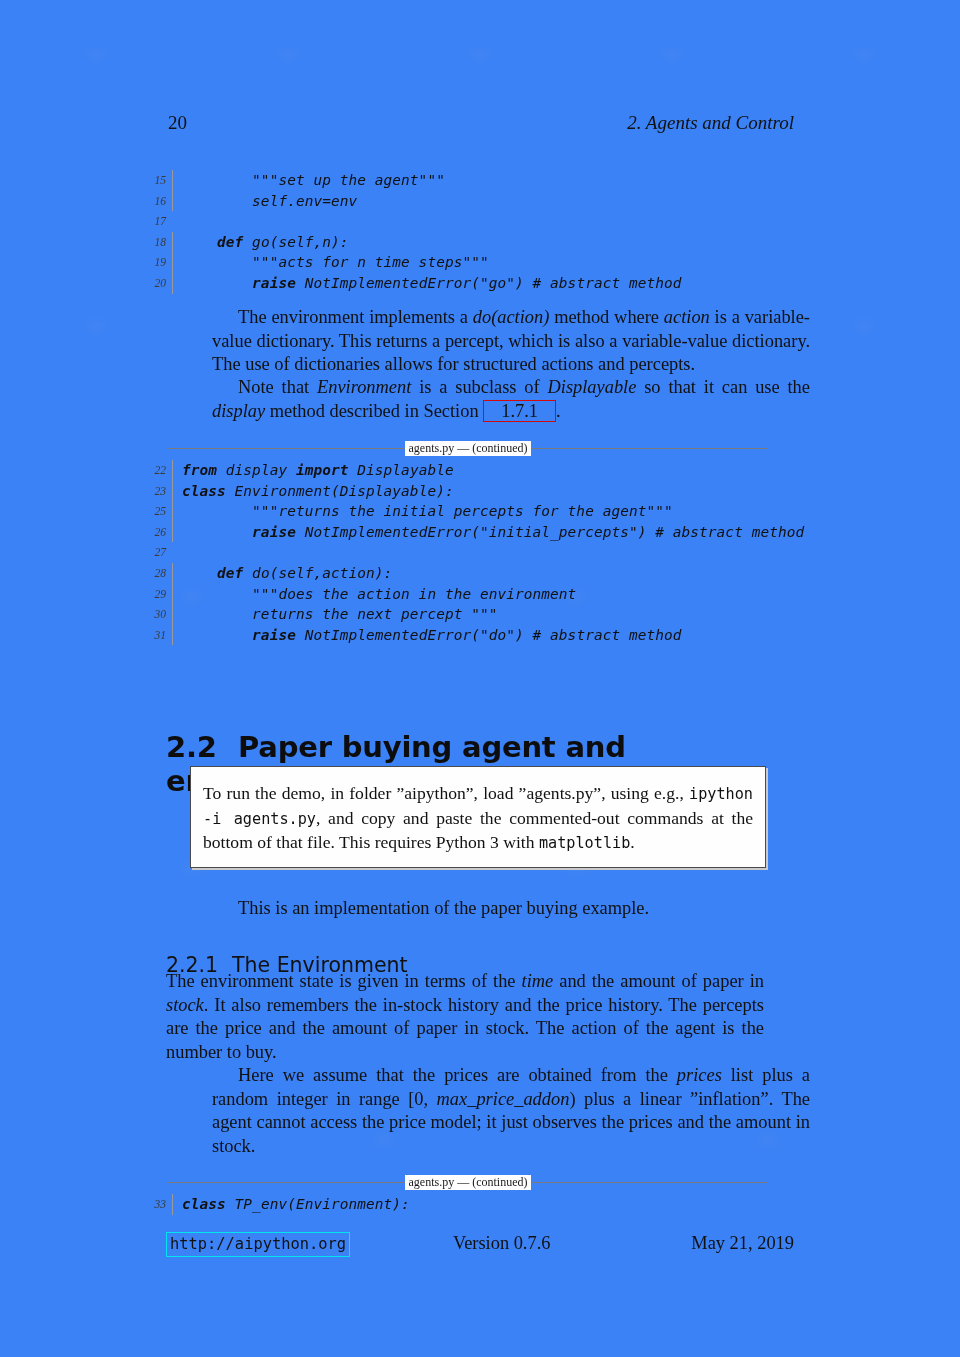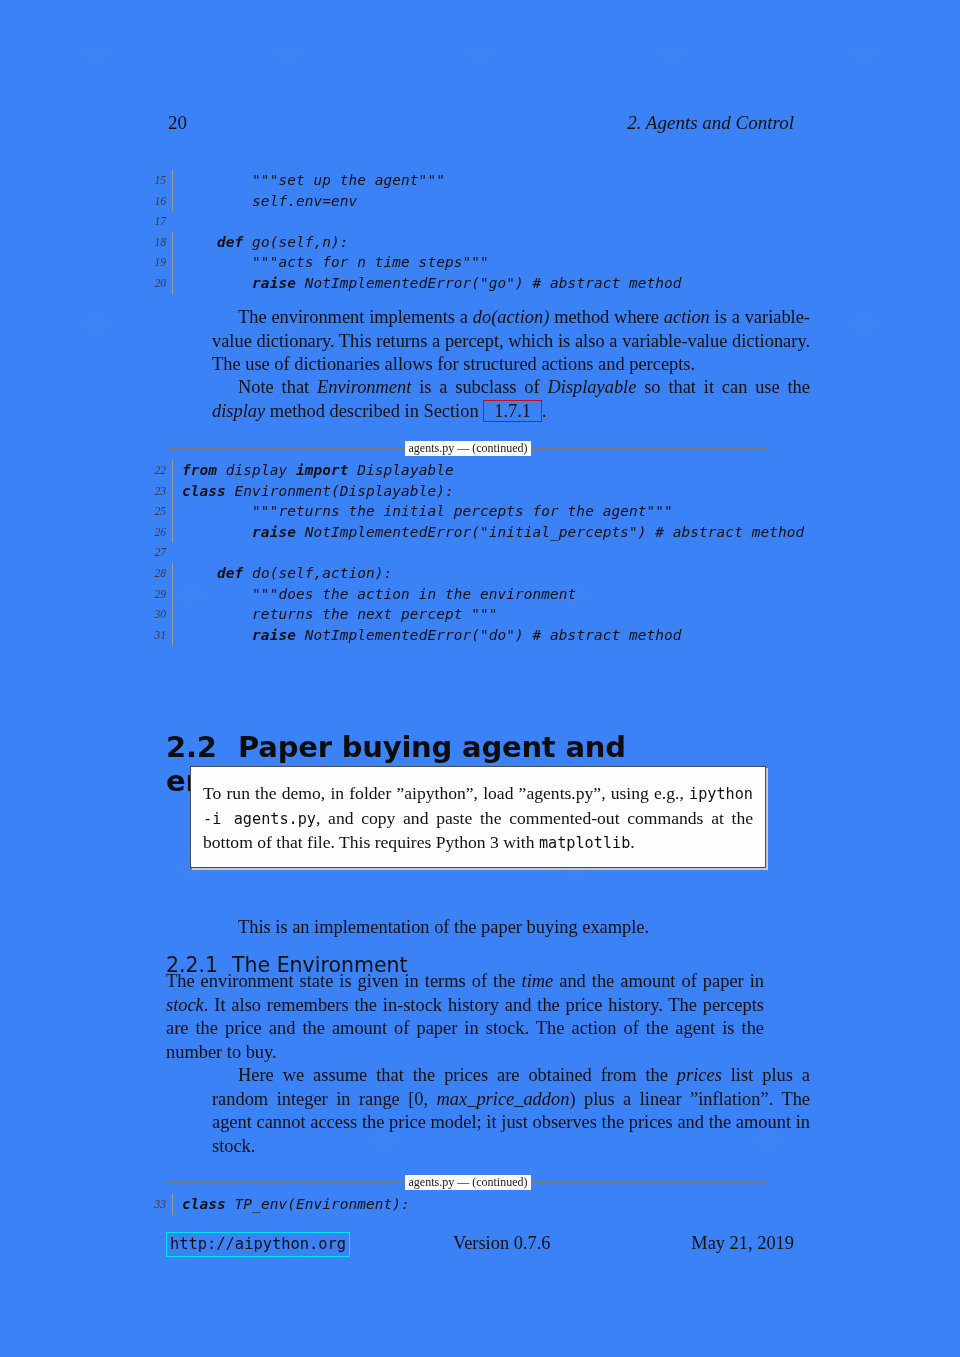--- a/index.html
+++ b/index.html
@@ -131,21 +131,21 @@
     text-align: justify;
     text-justify: inter-word;
     color: #111;
   }
   .para i { font-style: italic; }
   .indent { text-indent: 26px; margin-left: 46px; }
 
   
   .reflink {
     border: 1.4px solid #d10b0b;
-    padding: 0 10px;
+    padding: 0 17px;
     color: #111;
     text-decoration: none;
     line-height: 1;
   }
 
   
   .h2 {
     position: absolute;
     left: 166px;
     width: 620px;
@@ -312,21 +312,21 @@
     </div>
 
     <h2 class="h2" style="top:706px;">
       <span class="secnum">2.2</span><span>Paper buying agent and environment</span>
     </h2>
 
     <div class="notebox" style="top:766px;">
       <p><span>To run the demo, in folder ”aipython”, load ”agents.py”, using e.g., </span><span class="mono">ipython -i agents.py</span><span>, and copy and paste the commented-out commands at the bottom of that file.  This requires Python 3 with </span><span class="mono">matplotlib</span><span>.</span></p>
     </div>
 
-    <div class="para indent" style="top:916px;">
+    <div class="para indent" style="top:897px;">
       <span>This is an implementation of the paper buying example.</span>
     </div>
 
     <h3 class="h3" style="top:932px;">
       <span class="secnum">2.2.1</span><span>The Environment</span>
     </h3>
 
     <div class="para" style="top:970px;">
       <span>The environment state is given in terms of the </span><i>time</i><span> and the amount of paper in </span><i>stock</i><span>. It also remembers the in-stock history and the price history. The percepts are the price and the amount of paper in stock. The action of the agent is the number to buy.</span>
     </div>

